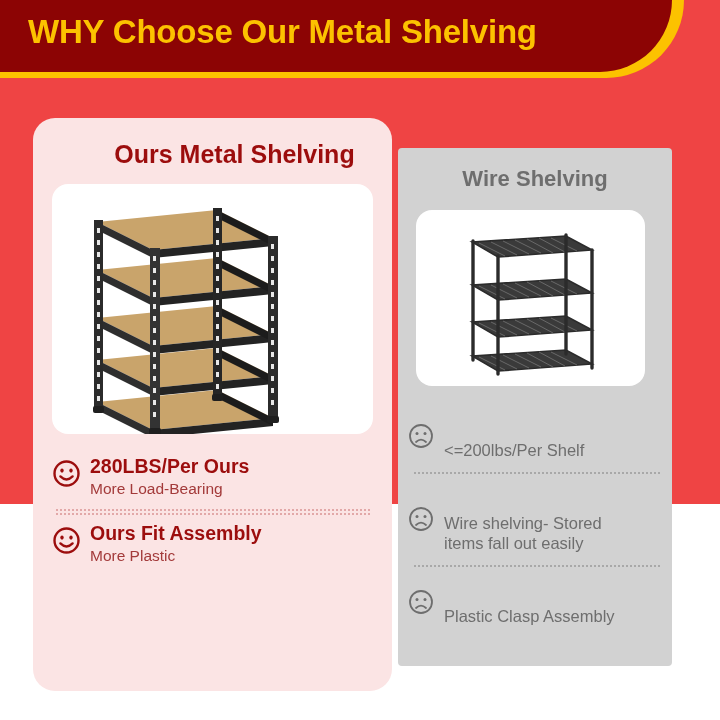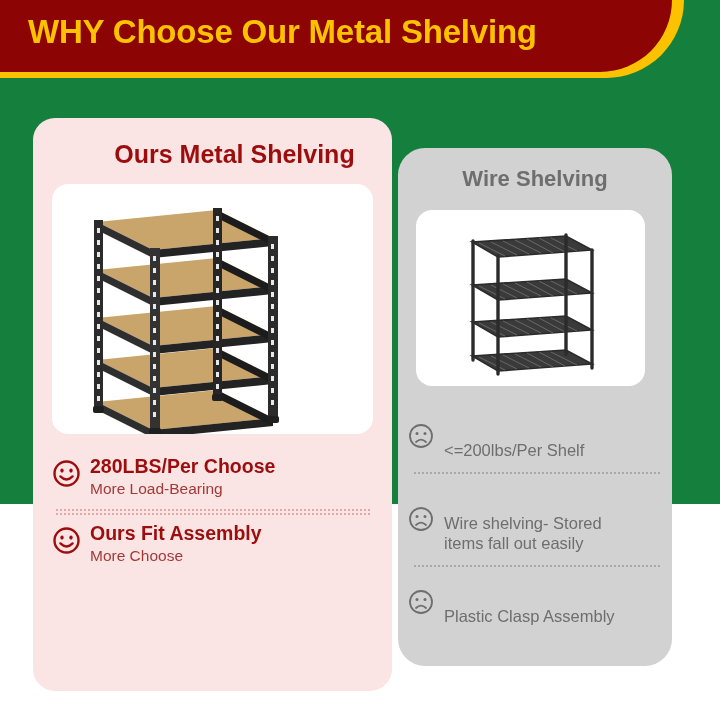--- a/index.html
+++ b/index.html
@@ -2,21 +2,21 @@
 <html><head>
 <meta charset="utf-8">
 <style>
   * { box-sizing: border-box; margin: 0; padding: 0; }
   html, body {
     width: 720px; height: 720px;
     background: #ffffff;
     font-family: "Liberation Sans", sans-serif;
     overflow: hidden;
   }
-  #stage { position: relative; width: 720px; height: 504px; background: #15803d; }
+  #stage { position: relative; width: 720px; height: 504px; background: #ef4444; }
 
   
   .banner-yellow {
     position: absolute; left: 0; top: 0;
     width: 684px; height: 78px;
     background: #fcc200;
     border-bottom-right-radius: 78px;
   }
   .banner-red {
     position: absolute; left: 0; top: 0;
@@ -30,21 +30,21 @@
     color: #fcc200;
     letter-spacing: -0.2px;
     white-space: nowrap;
   }
 
   
   .panel-right {
     position: absolute; left: 398px; top: 148px;
     width: 274px; height: 518px;
     background: #d2d2d2;
-    border-radius: 27px;
+    border-radius: 4px;
   }
   .panel-left {
     position: absolute; left: 33px; top: 118px;
     width: 359px; height: 573px;
     background: #fbe4e4;
     border-radius: 22px;
   }
 
   .panel-title-left {
     position: absolute; left: 0; top: 22px; width: 100%;
@@ -338,39 +338,39 @@
     <div class="feat-list-left">
 
       <div class="feat-row feat-row-left">
         <svg class="ico ico-left" viewBox="0 0 29 29">
           <circle cx="14.5" cy="14.5" r="12" fill="none" stroke="#9c0d0d" stroke-width="2.4"></circle>
           <ellipse cx="10" cy="11.6" rx="1.7" ry="2.1" fill="#9c0d0d"></ellipse>
           <ellipse cx="19" cy="11.6" rx="1.7" ry="2.1" fill="#9c0d0d"></ellipse>
           <path d="M8.4 17.4 Q14.5 23.4 20.6 17.4" fill="none" stroke="#9c0d0d" stroke-width="2.4" stroke-linecap="round"></path>
         </svg>
         <div class="feat-txt">
-          <div class="feat-title">280LBS/Per Choose</div>
+          <div class="feat-title">280LBS/Per Ours</div>
           <div class="feat-sub">More Load-Bearing</div>
         </div>
       </div>
 
       <div class="divider-left"></div>
 
 
       <div class="divider-left"></div>
 
       <div class="feat-row feat-row-left">
         <svg class="ico ico-left" viewBox="0 0 29 29">
           <circle cx="14.5" cy="14.5" r="12" fill="none" stroke="#9c0d0d" stroke-width="2.4"></circle>
           <ellipse cx="10" cy="11.6" rx="1.7" ry="2.1" fill="#9c0d0d"></ellipse>
           <ellipse cx="19" cy="11.6" rx="1.7" ry="2.1" fill="#9c0d0d"></ellipse>
           <path d="M8.4 17.4 Q14.5 23.4 20.6 17.4" fill="none" stroke="#9c0d0d" stroke-width="2.4" stroke-linecap="round"></path>
         </svg>
         <div class="feat-txt">
           <div class="feat-title">Ours Fit Assembly</div>
-          <div class="feat-sub">More Choose</div>
+          <div class="feat-sub">More Plastic</div>
         </div>
       </div>
 
     </div>
   </div>
 
 </div>
 
 </body></html>

